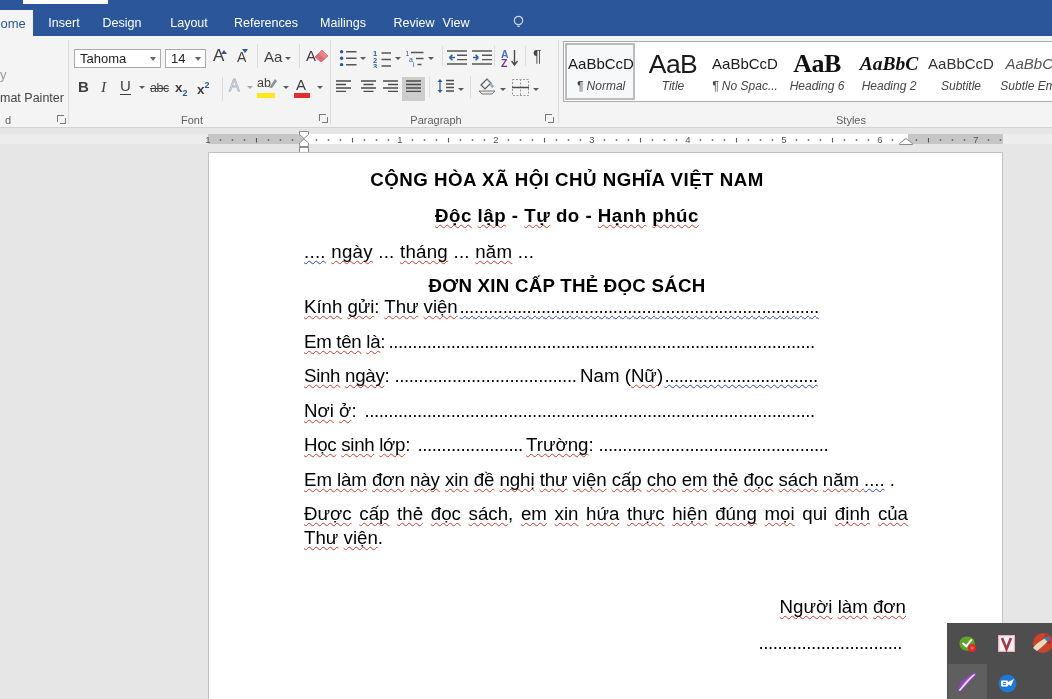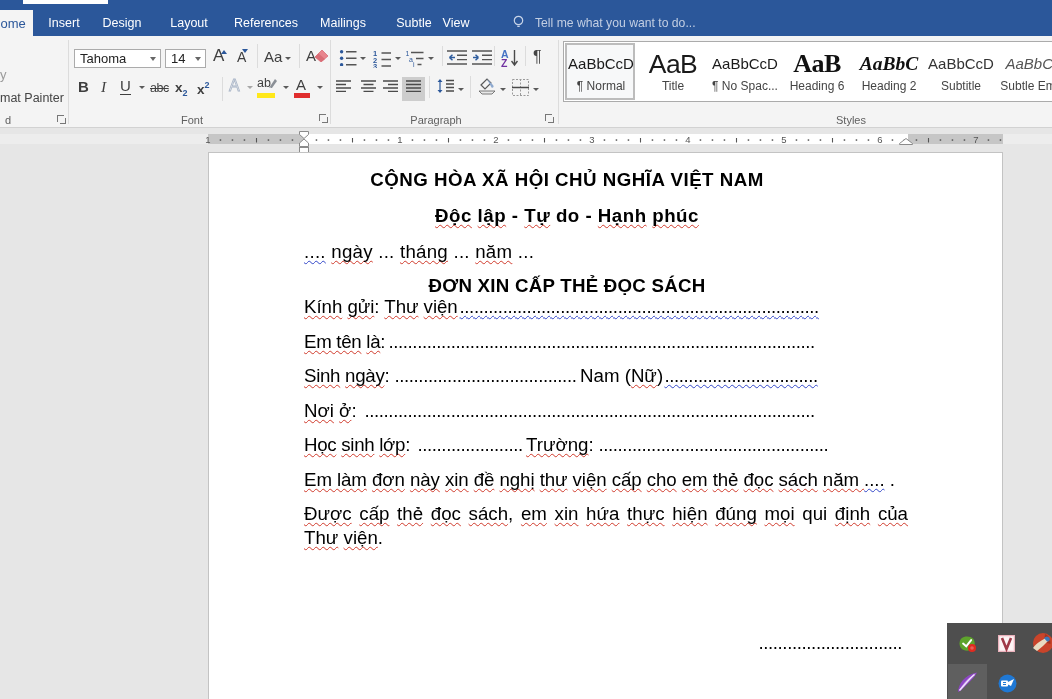--- a/index.html
+++ b/index.html
@@ -27,21 +27,21 @@
   .combo .ar { position:absolute; right:4px; top:50%; margin-top:-2px; width:0; height:0; border-left:3.5px solid transparent; border-right:3.5px solid transparent; border-top:4px solid #666; }
 
   .btxt { position:absolute; color:#3b3b3b; }
   .dar { position:absolute; width:0; height:0; border-left:3px solid transparent; border-right:3px solid transparent; border-top:3.6px solid #5a5a5a; }
   .caret { position:absolute; width:0; height:0; }
   .caret.up { border-left:3.2px solid transparent; border-right:3.2px solid transparent; border-bottom:4px solid #2b579a; }
   .caret.dn { border-left:3.2px solid transparent; border-right:3.2px solid transparent; border-top:4px solid #2b579a; }
   svg.abs, div.abs, span.btxt { position:absolute; }
   .sitem { position:absolute; top:3px; width:70px; height:55px; text-align:center; }
   .ssamp { display:block; height:36px; line-height:38px; white-space:nowrap; overflow:hidden; }
-  .slab { display:block; font-size:12px; color:#444; margin-top:-2px; white-space:nowrap; overflow:hidden; }
+  .slab { display:block; font-size:12px; color:#444; margin-top:-2px; white-space:nowrap; overflow:hidden;font-style:italic; }
 
   
   #rulerrow { left:0; top:128px; width:1052px; height:24px; background:#e6e6e6; }
   #rulerband { position:absolute; left:0; top:5.5px; width:1052px; height:10.5px; background:#ededed; }
   .rmargin { position:absolute; top:0; height:10.5px; background:#c6c6c6; }
   .rtext { position:absolute; top:0; height:10.5px; background:#ffffff; }
 
   
   #page { left:208px; top:152px; width:795px; height:560px; background:#ffffff; border:1px solid #c3c3c3; }
   .tl { position:absolute; white-space:nowrap; font-size:18.7px; line-height:23px; color:#000; }
@@ -60,27 +60,26 @@
 <div id="app">
   <div id="titlebar" class="abs"></div>
   <div id="titlewhite" class="abs"></div>
   <div id="tabbar" class="abs">
     <div id="hometab">Home</div>
     <span class="tab" style="left:64px">Insert</span>
     <span class="tab" style="left:122px">Design</span>
     <span class="tab" style="left:189px">Layout</span>
     <span class="tab" style="left:266px">References</span>
     <span class="tab" style="left:343px">Mailings</span>
-    <span class="tab" style="left:414px">Subtle</span>
+    <span class="tab" style="left:414px">Review</span>
     <span class="tab" style="left:456px">View</span>
     <svg style="position:absolute;left:512px;top:5px" width="13" height="15" viewBox="0 0 13 15">
       <circle cx="6.5" cy="5.5" r="4.2" fill="none" stroke="#c8d4e8" stroke-width="1.2"></circle>
       <path d="M5 9.7 L8 9.7 M5.3 11.5 L7.7 11.5" stroke="#c8d4e8" stroke-width="1.1" fill="none"></path>
     </svg>
-    <span id="tellme">Tell me what you want to do...</span>
   </div>
 
   <div id="ribbon" class="abs">
     <div class="vsep" style="left:68px"></div>
     <div class="vsep" style="left:330px"></div>
     <div class="vsep" style="left:558px"></div>
 
     <span class="btxt" style="left:0px;top:31px;font-size:13px;color:#9b9b9b">y</span>
     <span class="btxt" style="left:0px;top:55px;font-size:12.5px;color:#444">mat Painter</span>
     <span class="glabel" style="left:-52px;">d</span>
@@ -346,20 +345,21 @@
     <div class="tl" id="l3" style="top:86.7px;left:95px;width:600px;text-align:left;letter-spacing:0.25px"><span class="sqb">....</span> <span class="sqr">ngày</span> ... <span class="sqr">tháng</span> ... <span class="sqr">năm</span> ...</div>
     <div class="tl b ctr" id="l4" style="top:121.2px;letter-spacing:0.25px">ĐƠN XIN CẤP THẺ ĐỌC SÁCH</div>
     <div class="tl" id="l5" style="top:142.2px;left:95px"><span style="letter-spacing:-0.05px"><span class="sqr">Kính</span> <span class="sqr">gửi</span>: <span class="sqr">Thư</span> <span class="sqr">viện</span></span><span class="dots sqb abs" style="left:155.5px">...........................................................................</span></div>
     <div class="tl" id="l6" style="top:176.7px;left:95px"><span style="letter-spacing:-0.3px"><span class="sqr">Em tên</span> <span class="sqr">là</span>:</span><span class="dots abs" style="left:84.4px">.........................................................................................</span></div>
     <div class="tl" id="l7" style="top:211.2px;left:95px"><span style="letter-spacing:-0.3px"><span class="sqr">Sinh</span> <span class="sqr">ngày</span>:</span><span class="dots abs" style="left:90.4px">......................................</span><span class="abs" style="left:276px">Nam (<span class="sqr">Nữ</span>)</span><span class="dots sqb abs" style="left:360.4px">................................</span></div>
     <div class="tl" id="l8" style="top:246.2px;left:95px"><span><span class="sqr">Nơi</span> <span class="sqr">ở</span>:</span><span class="dots abs" style="left:60.4px">..............................................................................................</span></div>
     <div class="tl" id="l9" style="top:280.2px;left:95px"><span style="letter-spacing:-0.3px"><span class="sqr">Học</span> <span class="sqr">sinh</span> <span class="sqr">lớp</span>:</span><span class="dots abs" style="left:113.4px">......................</span><span class="abs" style="left:222px"><span class="sqr">Trường</span>:</span><span class="dots abs" style="left:294.4px">................................................</span></div>
     <div class="tl" id="l10" style="top:314.7px;left:95px;letter-spacing:-0.08px"><span class="sqr">Em làm</span> <span class="sqr">đơn</span> <span class="sqr">này</span> <span class="sqr">xin</span> <span class="sqr">đề</span> <span class="sqr">nghị</span> <span class="sqr">thư</span> <span class="sqr">viện</span> <span class="sqr">cấp</span> <span class="sqr">cho</span> <span class="sqr">em</span> <span class="sqr">thẻ</span> <span class="sqr">đọc</span> <span class="sqr">sách</span> <span class="sqr">năm​ </span><span class="sqb">....</span> .</div>
     <div class="tl" id="l11" style="top:349.2px;left:95px;width:604px;text-align:justify;text-align-last:justify"><span class="sqr">Được</span> <span class="sqr">cấp</span> <span class="sqr">thẻ</span> <span class="sqr">đọc</span> <span class="sqr">sách</span>, <span class="sqr">em</span> <span class="sqr">xin</span> <span class="sqr">hứa</span> <span class="sqr">thực</span> <span class="sqr">hiện</span> <span class="sqr">đúng</span> <span class="sqr">mọi</span> qui <span class="sqr">định</span> <span class="sqr">của</span></div>
     <div class="tl" id="l12" style="top:372.7px;left:95px"><span class="sqr">Thư</span> <span class="sqr">viện</span>.</div>
+    <div class="tl" id="l14" style="top:441.7px;left:95px;width:602px;text-align:right"><span class="sqr">Người</span> <span class="sqr">làm</span> <span class="sqr">đơn</span></div>
     <div class="tl" id="l15" style="top:477.8px;left:95px">
         <span class="dots abs" style="left:454.4px">..............................</span>
       </div>
   </div>
 
   <div id="tray" class="abs">
     <div style="position:absolute;left:1px;top:41px;width:39px;height:35px;background:#5f5f5f"></div>
     <svg style="position:absolute;left:12px;top:13px" width="18" height="17" viewBox="0 0 20 19">
       <path d="M9 0.5 C15 0.5 17.5 4 17.5 8.5 C17.5 13 14 16.5 9 16.5 C3.5 16.5 0.5 13 0.5 8.5 C0.5 3 4 0.5 9 0.5 Z" fill="#5ea32c"></path>
       <path d="M4.5 8.5 L8 11.5 L13.5 4.5" stroke="#fff" stroke-width="2.2" fill="none" stroke-linecap="round"></path>

